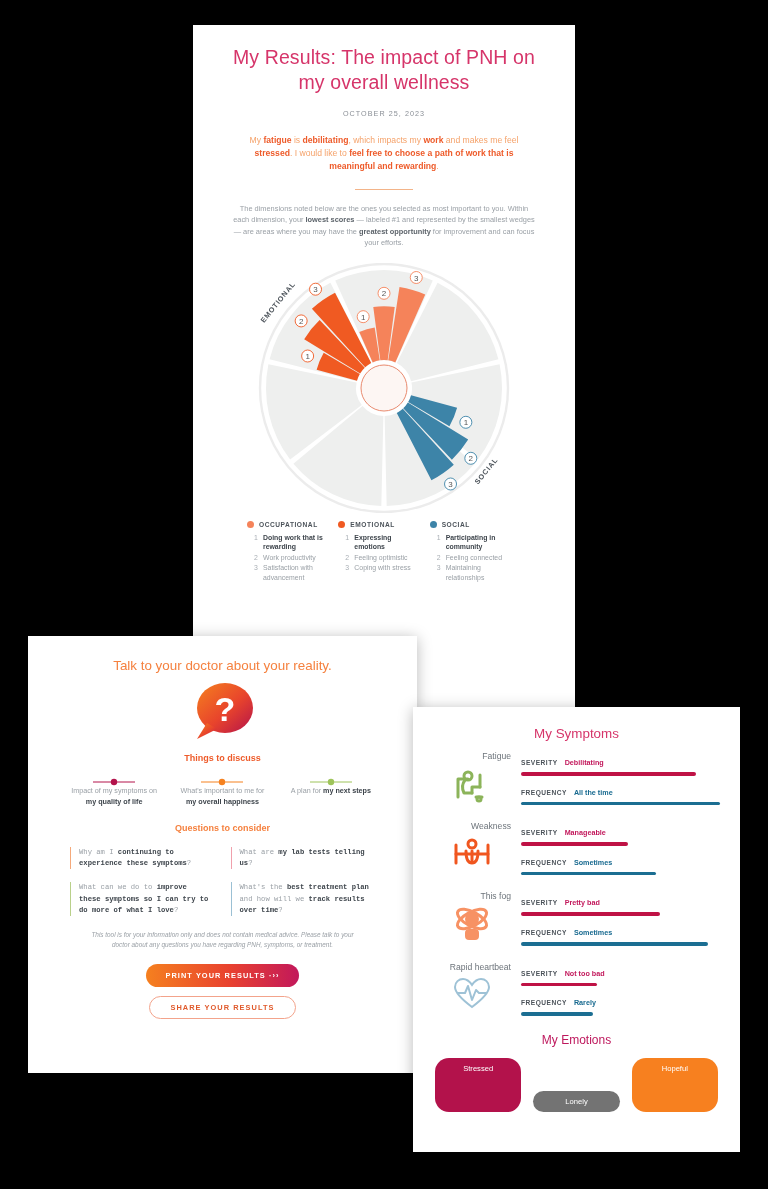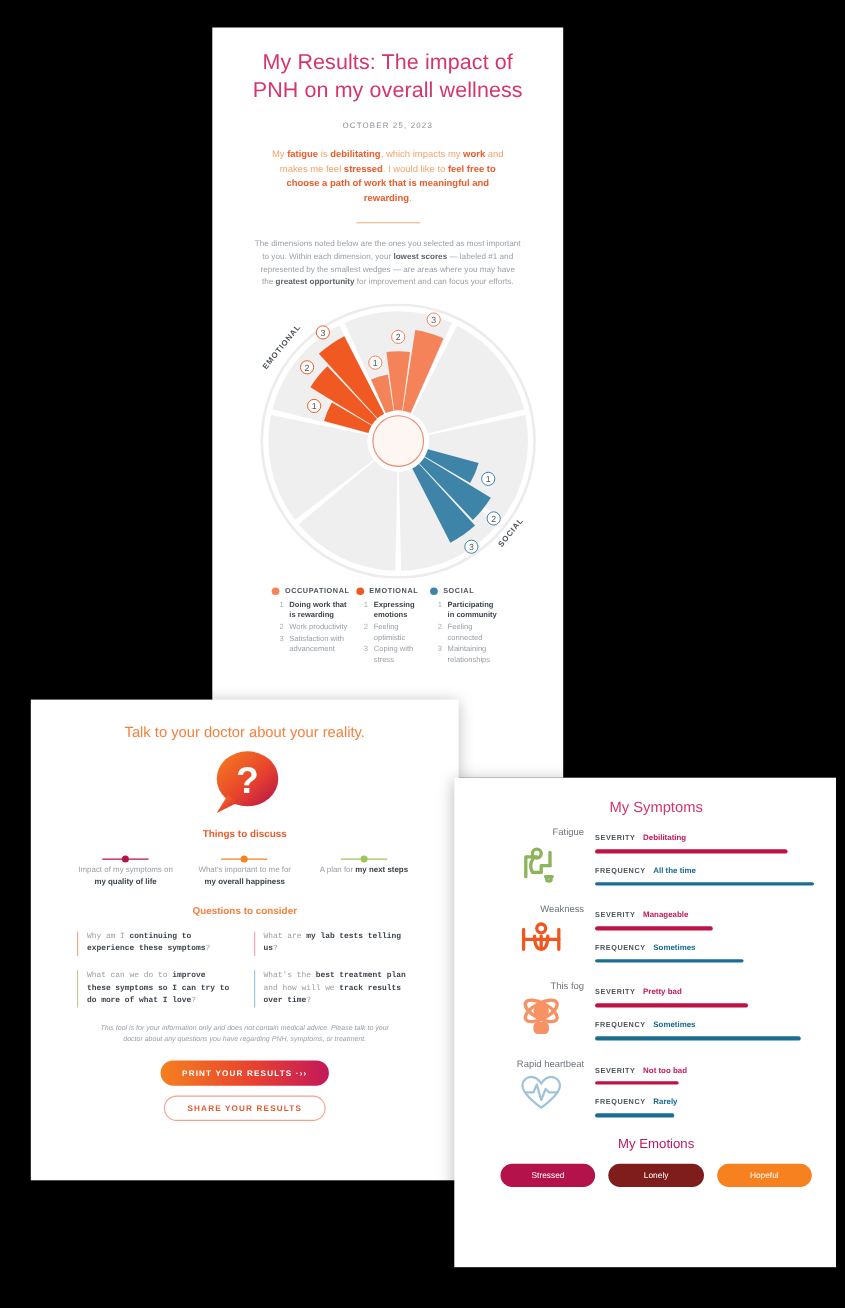--- a/index.html
+++ b/index.html
@@ -4,21 +4,21 @@
 <style>
   html,body{margin:0;padding:0;}
   body{
     width:768px;height:1189px;background:#000;overflow:hidden;position:relative;
     font-family:"Liberation Sans","DejaVu Sans",sans-serif;
     -webkit-font-smoothing:antialiased;
   }
   .panel{position:absolute;background:#fff;box-shadow:0 2px 14px rgba(0,0,0,.28);}
 
   
-  #panel1{left:193px;top:25px;width:319px;height:682px;}
+  #panel1{left:193px;top:25px;width:382px;height:682px;}
   .p1-inner{padding:18px 34px 0 34px;}
   .title1{
     color:#d6356a;font-size:19.5px;line-height:25px;text-align:center;
     font-weight:400;margin:2px 0 0 0;letter-spacing:.1px;
   }
   .date1{
     color:#8a8f96;font-size:7.2px;letter-spacing:1.05px;text-align:center;
     margin:14px 0 0 0;font-weight:400;
   }
   .summary1{
@@ -74,21 +74,21 @@
     color:#fff;font-size:7.4px;font-weight:700;letter-spacing:1.05px;
     padding:7px 20px;border-radius:20px;border:none;cursor:pointer;
   }
   .btn-share{
     display:inline-block;background:#fff;color:#e05a2c;font-size:7.4px;font-weight:700;
     letter-spacing:1.05px;padding:6px 20px;border-radius:20px;
     border:1px solid #f3a38b;cursor:pointer;margin-top:9px;
   }
 
   
-  #panel3{left:413px;top:707px;width:327px;height:445px;padding-left:20px;}
+  #panel3{left:413px;top:707px;width:327px;height:445px;}
   .p3-inner{padding:14px 0 0 0;}
   .title3{color:#d6356a;font-size:13.4px;font-weight:400;text-align:center;margin:5px 0 0 0;}
   .symptoms{margin:9px 20px 0 20px;}
   .symrow{display:flex;margin-bottom:10px;}
   .symleft{width:78px;flex:none;text-align:right;padding-right:10px;}
   .symname{font-size:8.6px;color:#6d747b;line-height:12px;}
   .symicon{margin-top:3px;display:flex;justify-content:center;}
   .symright{flex:1;padding-top:1px;}
   .metric{margin-bottom:5px;}
   .mlabel{font-size:6.6px;letter-spacing:.5px;color:#4c535a;font-weight:700;display:inline-block;}
@@ -386,17 +386,17 @@
           </div>
           <div class="symright">
             <div class="metric"><span class="mlabel">SEVERITY</span><span class="mval sev">Not too bad</span><div class="bar sev" style="width: 38%;"></div></div>
             <div class="metric"><span class="mlabel">FREQUENCY</span><span class="mval freq">Rarely</span><div class="bar freq" style="width: 36%;"></div></div>
           </div>
         </div>
       </div>
     <h2 class="title3b">My Emotions</h2>
     <div class="emotions" id="emotions3">
         <div class="epill" style="background: rgb(179, 18, 75);">Stressed</div>
-        <div class="epill" style="background: #7f1d1d;">Lonely</div>
+        <div class="epill" style="background: #737373; margin-top: 33px;">Lonely</div>
         <div class="epill" style="background: rgb(247, 128, 31);">Hopeful</div>
       </div>
   </div>
 </div>
 
 </body></html>

